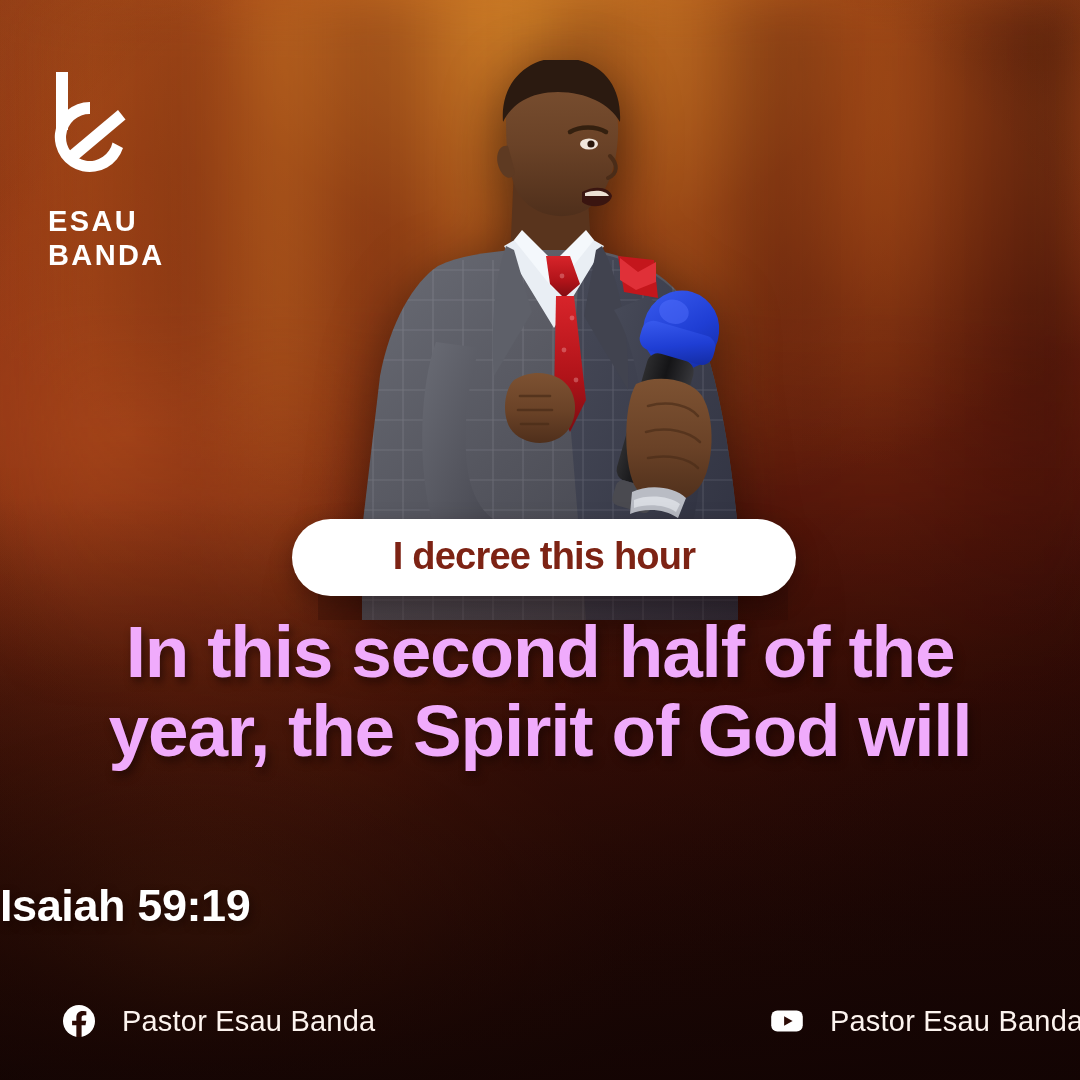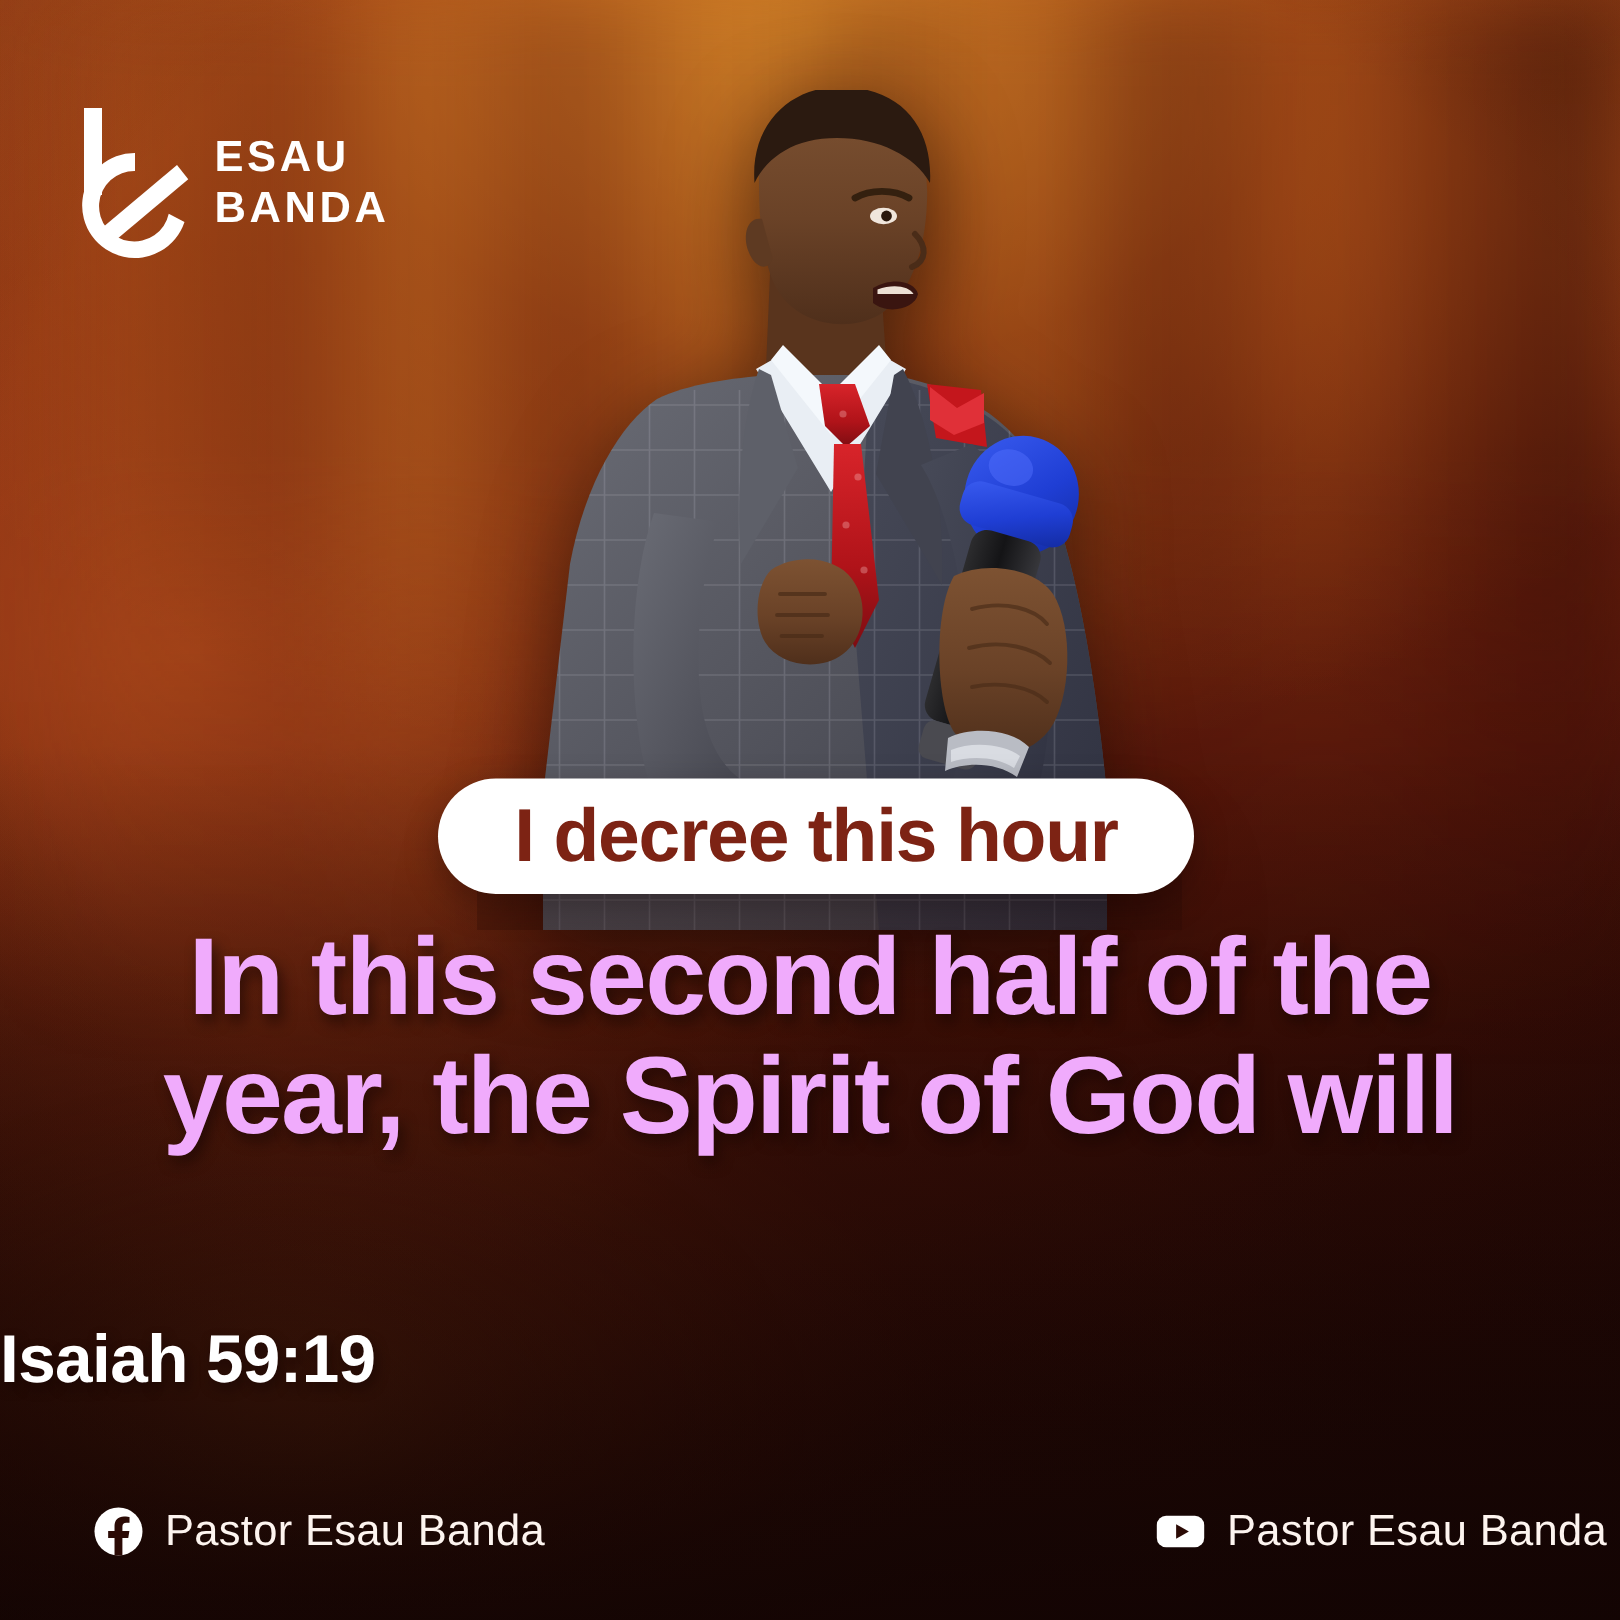--- a/index.html
+++ b/index.html
@@ -51,38 +51,38 @@
     background:radial-gradient(closest-side, rgba(168,82,26,0.48) 0%, rgba(120,44,14,0.18) 52%, rgba(60,16,6,0) 100%);
     filter:blur(34px);
   }
 
   
   .subject { position:absolute; left:318px; top:60px; width:470px; height:560px; }
   .subject svg { width:100%; height:100%; display:block;
                  filter:drop-shadow(0 14px 28px rgba(10,2,1,0.55)); }
 
   
-  .logo { position:absolute; left:48px; top:68px; display:flex; align-items:center; gap:11px; }
+  .logo { position:absolute; left:48px; top:68px; display:flex; gap:28px;flex-direction:column; }
   .logo-mark { width:84px; height:108px; }
   .logo-mark svg { width:100%; height:100%; display:block; }
   .logo-words {
     color:#fff; font-weight:700; font-size:29px; letter-spacing:2.4px;
     line-height:1.18; text-transform:uppercase;
   }
 
   
   .pill {
     position:absolute; left:292px; top:519px;
     width:504px; height:77px;
     background:#ffffff; border-radius:46px;
     display:flex; align-items:center; justify-content:center;
     box-shadow:0 8px 22px rgba(20,4,2,0.34);
   }
   .pill-text {
-    color:#7d2314; font-weight:800; font-size:50px; letter-spacing:-0.8px;
+    color:#7d2314; font-weight:800; font-size:38px; letter-spacing:-0.8px;
     white-space:nowrap; transform:translateY(-1px);
   }
 
   
   .headline {
     position:absolute; left:60px; top:612px; width:960px;
     text-align:center; color:#f0abfc;
     font-weight:800; font-size:73px; line-height:79px; letter-spacing:-1.2px;
     text-shadow:3px 5px 9px rgba(22,5,3,0.62);
   }
@@ -94,21 +94,21 @@
     text-align:left; color:#ffffff;
     font-weight:700; font-size:45px; letter-spacing:-0.4px;
     text-shadow:2px 4px 8px rgba(22,5,3,0.6);
   }
 
   
   .social-row {
     position:absolute; left:0; top:994px; width:1080px; height:54px;
     display:flex; align-items:center;
   }
-  .social { display:flex; align-items:center; gap:14px; position:absolute; }
+  .social { display:flex; align-items:center; gap:26px; position:absolute; }
   .social.fb { left:62px; }
   .social.ig { left:443px; }
   .social.yt { left:770px; }
   .social-icon { width:34px; height:34px; flex:none; display:block; }
   .social-label {
     color:#fdf4ef; font-size:29px; font-weight:400; letter-spacing:0.2px;
     white-space:nowrap;
   }
 </style>
 </head>

